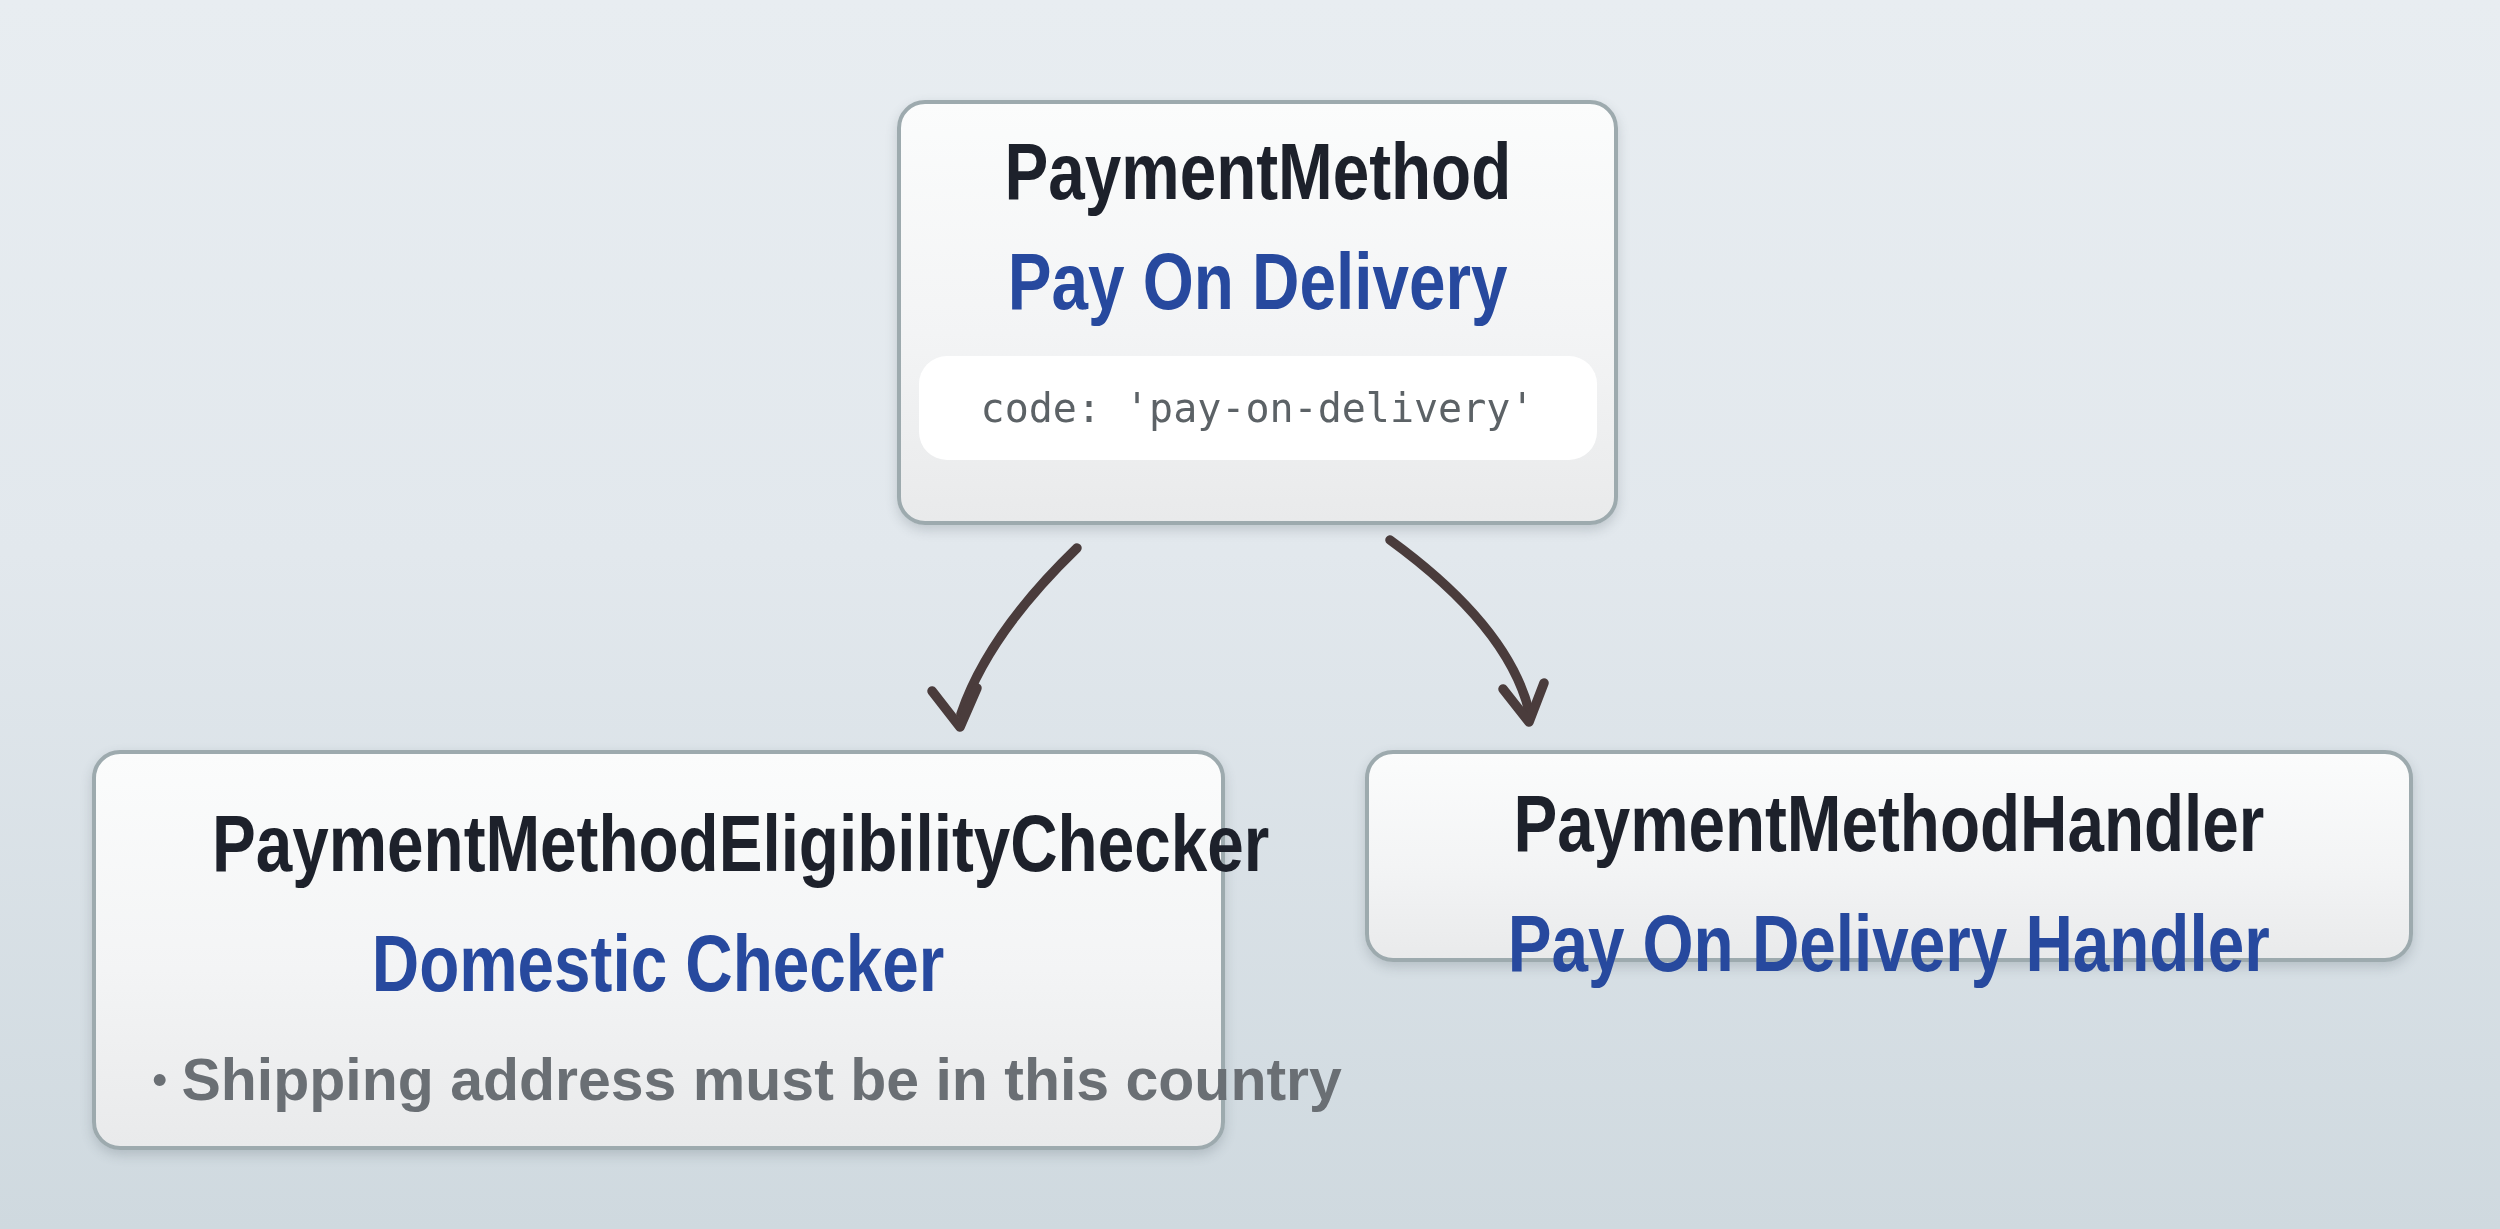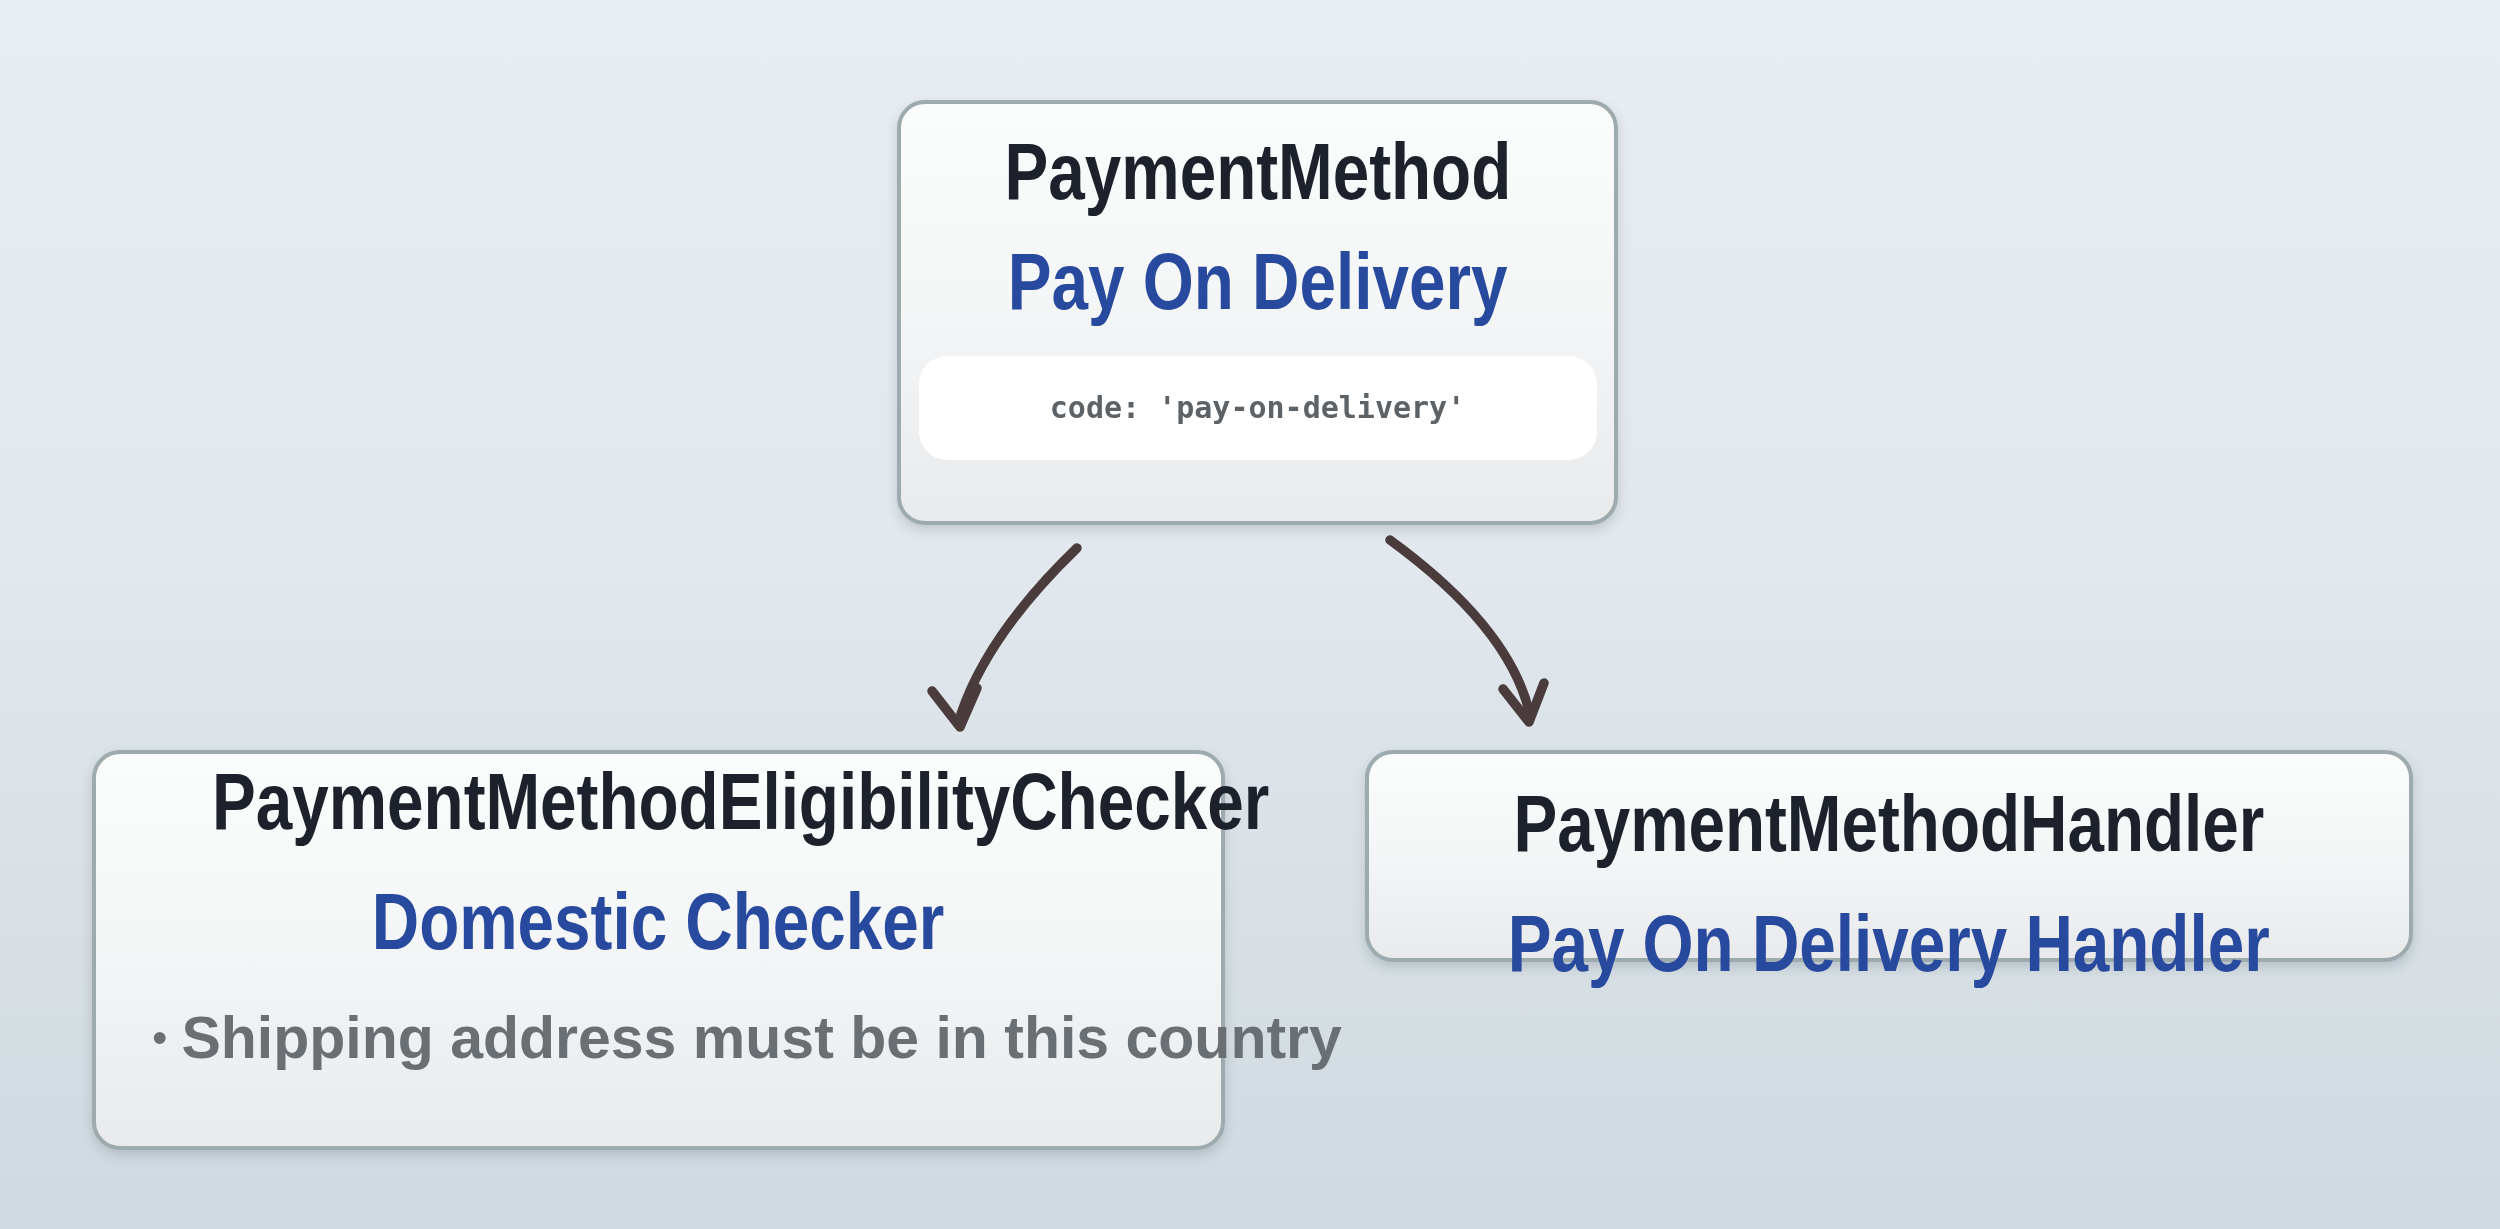--- a/index.html
+++ b/index.html
@@ -59,26 +59,25 @@
     margin: 26px auto 0 auto;
     width: 678px;
     height: 104px;
     background: var(--pill-bg);
     border-radius: 28px;
     line-height: 104px;
     white-space: nowrap;
   }
   .code-pill .code-text {
     font-family: "DejaVu Sans Mono", "Liberation Mono", monospace;
-    font-size: 30px;
+    font-size: 40px;
     color: var(--code-gray);
-    font-weight: bold;
   }
   
-  .node-eligibility { left: 92px; top: 750px; width: 1133px; height: 400px; }
+  .node-eligibility { left: 92px; top: 750px; width: 1133px; height: 400px; padding-top: 42px; }
   .node-eligibility .node-subtitle { margin-top: 24px; }
   .bullet-row {
     margin-top: 40px;
     height: 56px;
     line-height: 56px;
     text-align: left;
     padding-left: 56px;
     display: flex;
     align-items: center;
     gap: 14px;

